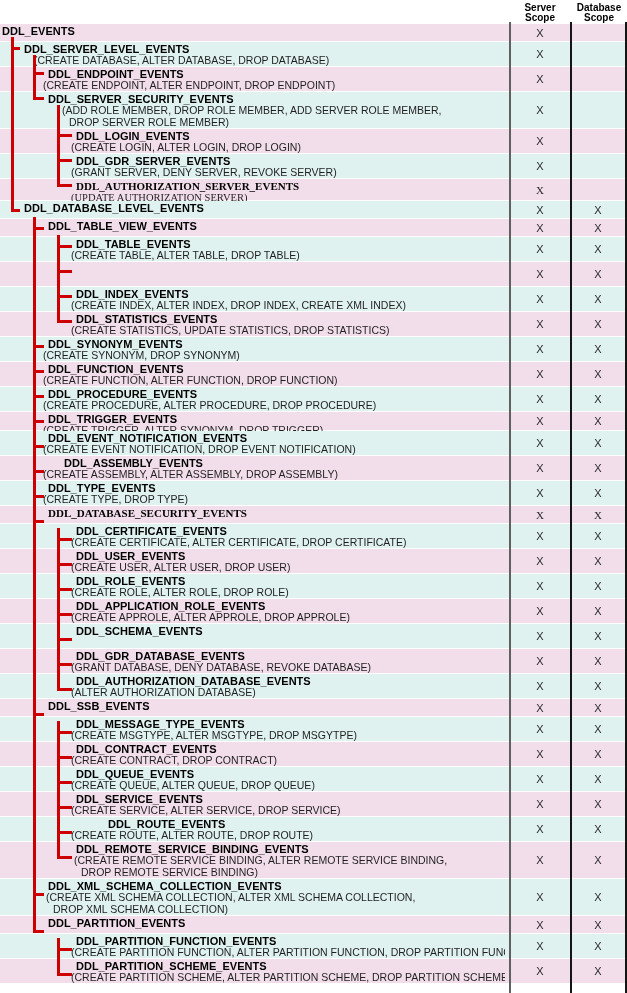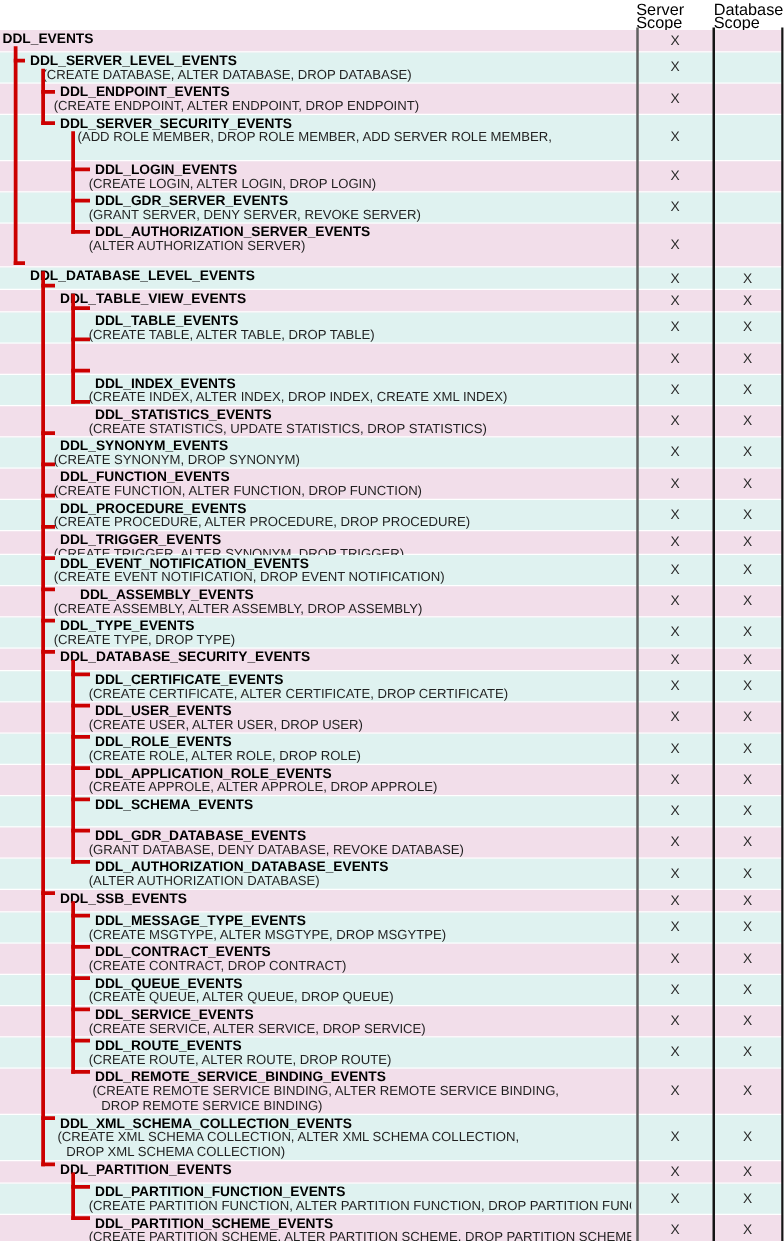--- a/index.html
+++ b/index.html
@@ -5,22 +5,22 @@
   html,body{margin:0;padding:0;background:#fff;}
   .diagram{
     position:relative;
     width:627px;height:993px;
     background:#fff;
     font-family:"Liberation Sans","DejaVu Sans",sans-serif;
     overflow:hidden;
   }
   .hdr-label{
     position:absolute;top:3px;height:21px;
-    font-size:13px;line-height:10px;font-weight:normal;color:#000;
-    text-align:left;white-space:pre-line;
+    font-size:10px;line-height:10px;font-weight:bold;color:#000;
+    text-align:center;white-space:pre-line;
   }
   .hdr-server{left:509px;width:62px;}
   .hdr-database{left:571px;width:56px;}
   #rows{position:absolute;left:0;top:24px;width:627px;}
   .row{position:relative;box-sizing:border-box;border-bottom:1px solid #fff;}
   .row.pink{background:var(--pink);}
   .row.cyan{background:var(--cyan);}
   .content{position:absolute;left:0;top:1px;width:505px;overflow:hidden;}
   .row-title{font-size:11px;font-weight:bold;color:#000;line-height:12px;white-space:nowrap;}
   .row-events{font-size:10.5px;color:#1f1f1f;line-height:11.5px;white-space:nowrap;}
@@ -61,44 +61,45 @@
           <div class="row-title" style="margin-left: 48px;">DDL_ENDPOINT_EVENTS</div>
           <div class="row-events" style="margin-left: 43px;">(CREATE ENDPOINT, ALTER ENDPOINT, DROP ENDPOINT)</div>
         </div>
         <div class="cell cell-server">X</div>
         <div class="cell cell-database"></div>
       </div>
       <div class="row cyan" style="height: 37px;">
         <div class="content">
           <div class="row-title" style="margin-left: 48px;">DDL_SERVER_SECURITY_EVENTS</div>
           <div class="row-events" style="margin-left: 62px;">(ADD ROLE MEMBER, DROP ROLE MEMBER, ADD SERVER ROLE MEMBER,</div>
+          <div class="row-events" style="margin-left: 69px;">DROP SERVER ROLE MEMBER)</div>
         </div>
         <div class="cell cell-server">X</div>
         <div class="cell cell-database"></div>
       </div>
       <div class="row pink" style="height: 25px;">
         <div class="content">
           <div class="row-title" style="margin-left: 76px;">DDL_LOGIN_EVENTS</div>
           <div class="row-events" style="margin-left: 71px;">(CREATE LOGIN, ALTER LOGIN, DROP LOGIN)</div>
         </div>
         <div class="cell cell-server">X</div>
         <div class="cell cell-database"></div>
       </div>
       <div class="row cyan" style="height: 25px;">
         <div class="content">
           <div class="row-title" style="margin-left: 76px;">DDL_GDR_SERVER_EVENTS</div>
           <div class="row-events" style="margin-left: 71px;">(GRANT SERVER, DENY SERVER, REVOKE SERVER)</div>
         </div>
         <div class="cell cell-server">X</div>
         <div class="cell cell-database"></div>
       </div>
-      <div class="row pink" style="height: 35px;">
+      <div class="row pink" style="height: 22px; font-family: Liberation Serif, serif;">
         <div class="content">
           <div class="row-title" style="margin-left: 76px;">DDL_AUTHORIZATION_SERVER_EVENTS</div>
-          <div class="row-events" style="margin-left: 71px;">(ALTER AUTHORIZATION SERVER)</div>
+          <div class="row-events" style="margin-left: 71px;">(UPDATE AUTHORIZATION SERVER)</div>
         </div>
         <div class="cell cell-server">X</div>
         <div class="cell cell-database"></div>
       </div>
       <div class="row cyan" style="height: 18px;">
         <div class="content">
           <div class="row-title" style="margin-left: 24px;">DDL_DATABASE_LEVEL_EVENTS</div>
         </div>
         <div class="cell cell-server">X</div>
         <div class="cell cell-database">X</div>
@@ -187,21 +188,21 @@
         <div class="cell cell-database">X</div>
       </div>
       <div class="row cyan" style="height: 25px;">
         <div class="content">
           <div class="row-title" style="margin-left: 48px;">DDL_TYPE_EVENTS</div>
           <div class="row-events" style="margin-left: 43px;">(CREATE TYPE, DROP TYPE)</div>
         </div>
         <div class="cell cell-server">X</div>
         <div class="cell cell-database">X</div>
       </div>
-      <div class="row pink" style="height: 18px;">
+      <div class="row pink" style="height: 18px; font-family: Liberation Serif, serif;">
         <div class="content">
           <div class="row-title" style="margin-left: 48px;">DDL_DATABASE_SECURITY_EVENTS</div>
         </div>
         <div class="cell cell-server">X</div>
         <div class="cell cell-database">X</div>
       </div>
       <div class="row cyan" style="height: 25px;">
         <div class="content">
           <div class="row-title" style="margin-left: 76px;">DDL_CERTIFICATE_EVENTS</div>
           <div class="row-events" style="margin-left: 71px;">(CREATE CERTIFICATE, ALTER CERTIFICATE, DROP CERTIFICATE)</div>
@@ -290,21 +291,21 @@
       <div class="row pink" style="height: 25px;">
         <div class="content">
           <div class="row-title" style="margin-left: 76px;">DDL_SERVICE_EVENTS</div>
           <div class="row-events" style="margin-left: 71px;">(CREATE SERVICE, ALTER SERVICE, DROP SERVICE)</div>
         </div>
         <div class="cell cell-server">X</div>
         <div class="cell cell-database">X</div>
       </div>
       <div class="row cyan" style="height: 25px;">
         <div class="content">
-          <div class="row-title" style="margin-left: 76px;">DDL_ROUTE_EVENTS</div>
+          <div class="row-title" style="margin-left: 108px;">DDL_ROUTE_EVENTS</div>
           <div class="row-events" style="margin-left: 71px;">(CREATE ROUTE, ALTER ROUTE, DROP ROUTE)</div>
         </div>
         <div class="cell cell-server">X</div>
         <div class="cell cell-database">X</div>
       </div>
       <div class="row pink" style="height: 37px;">
         <div class="content">
           <div class="row-title" style="margin-left: 76px;">DDL_REMOTE_SERVICE_BINDING_EVENTS</div>
           <div class="row-events" style="margin-left: 74px;">(CREATE REMOTE SERVICE BINDING, ALTER REMOTE SERVICE BINDING,</div>
           <div class="row-events" style="margin-left: 81px;">DROP REMOTE SERVICE BINDING)</div>

